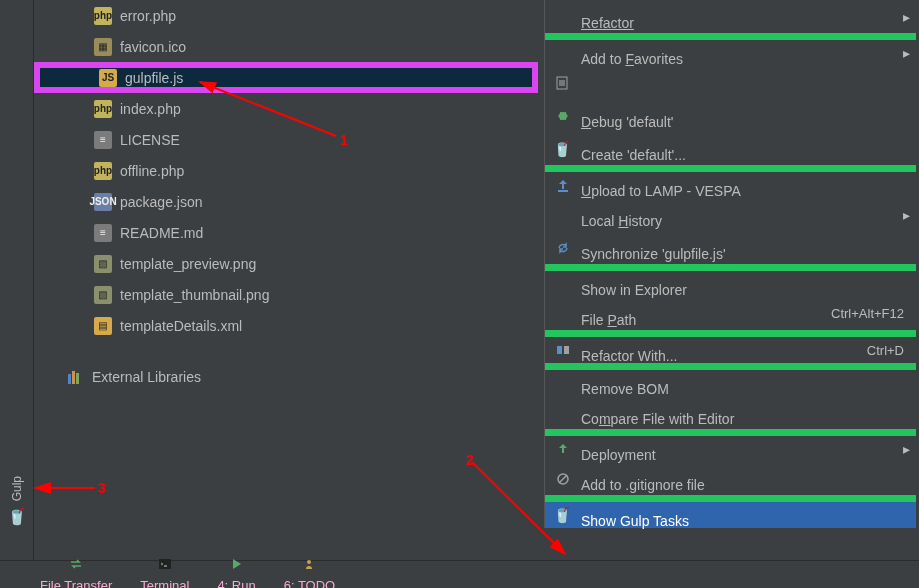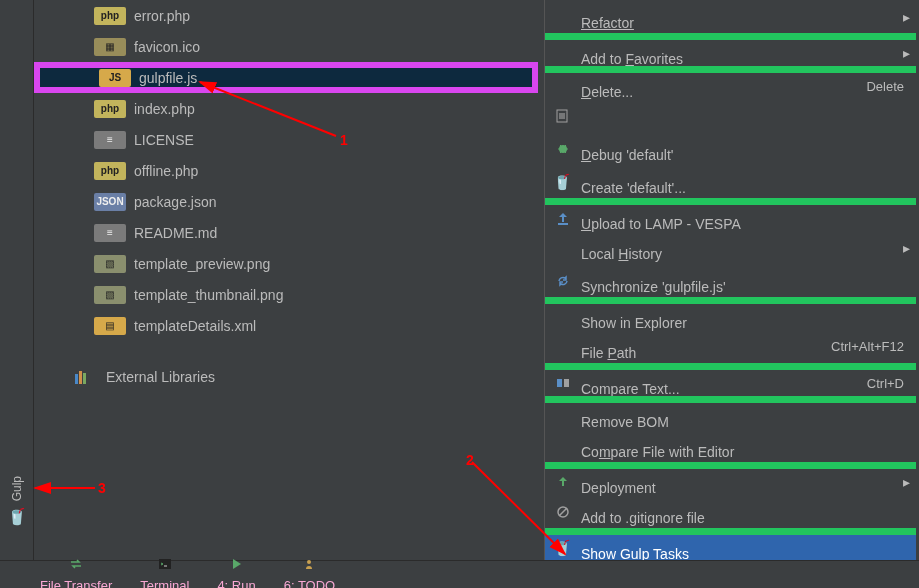--- a/index.html
+++ b/index.html
@@ -29,21 +29,21 @@
   .tree-item.selected {
     background: #0d293e;
     border: 6px solid #d946ef;
     padding-left: 59px;
   }
   .tree-item.lib {
     padding-left: 32px;
     margin-top: 20px;
   }
   .tree-item .icon {
-    width: 32px;
+    width: 18px;
     height: 18px;
     margin-right: 8px;
     display: inline-flex;
     align-items: center;
     justify-content: center;
     font-size: 10px;
     border-radius: 2px;
   }
   .ficon-php { background:#c2b45c; color:#222; font-weight:bold; }
   .ficon-ico { background:#988d5a; color:#222; }
@@ -207,25 +207,20 @@
     <div class="menu-item">
       <span class="micon"></span>
       <span class="mlabel"><span style="text-decoration:underline">Refactor</span></span>
       <span class="sub">▸</span>
     </div>
     <div class="menu-item sep">
       <span class="micon"></span>
       <span class="mlabel">Add to <span class="ul">F</span>avorites</span>
       <span class="sub">▸</span>
     </div>
-    <div class="menu-item sep">
-      <span class="micon"></span>
-      <span class="mlabel"><span class="ul">D</span>elete...</span>
-      <span class="mhot">Delete</span>
-    </div>
     <div class="menu-item">
       <span class="micon">
         <svg width="16" height="16">
           <rect x="2" y="2" width="10" height="12" fill="none" stroke="#a0a0a0"></rect>
           <path d="M4 6h6M4 8h6M4 10h6" stroke="#b0b0b0"></path>
         </svg>
       </span>
     </div>
     <div class="menu-item">
       <span class="micon">
@@ -274,21 +269,21 @@
       <span class="mlabel">File <span class="ul">P</span>ath</span>
       <span class="mhot">Ctrl+Alt+F12</span>
     </div>
     <div class="menu-item sep">
       <span class="micon">
         <svg width="14" height="14">
           <rect x="1" y="3" width="5" height="8" fill="#5a8fc7"></rect>
           <rect x="8" y="3" width="5" height="8" fill="#a0a0a0"></rect>
         </svg>
       </span>
-      <span class="mlabel">Compare Text...</span>
+      <span class="mlabel">Refactor With...</span>
       <span class="mhot">Ctrl+D</span>
     </div>
     <div class="menu-item sep">
       <span class="micon"></span>
       <span class="mlabel">Remove BOM</span>
     </div>
     <div class="menu-item">
       <span class="micon"></span>
       <span class="mlabel">Co<span class="ul">m</span>pare File with Editor</span>
     </div>

